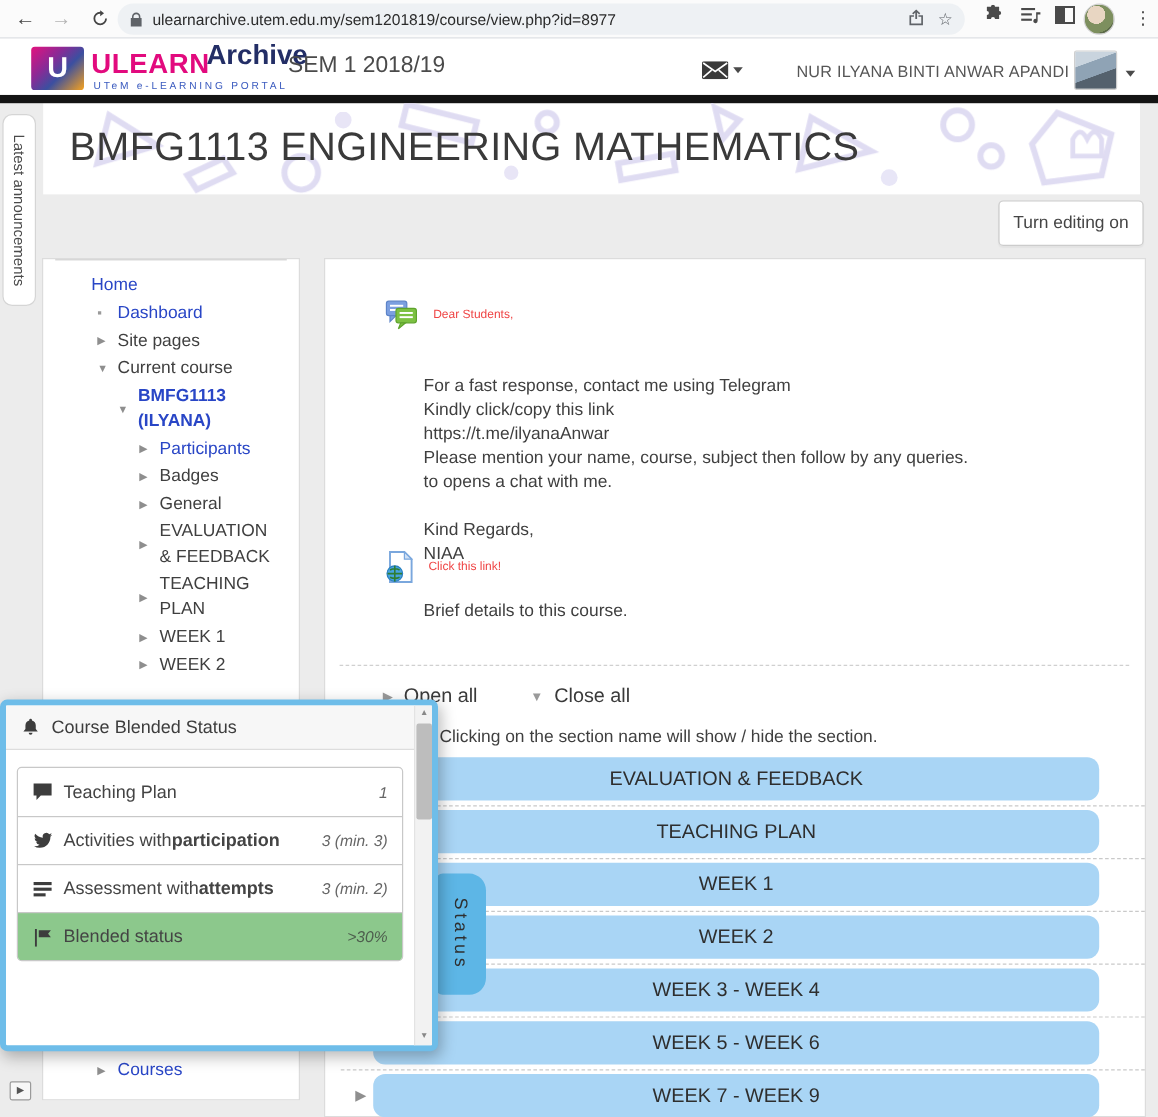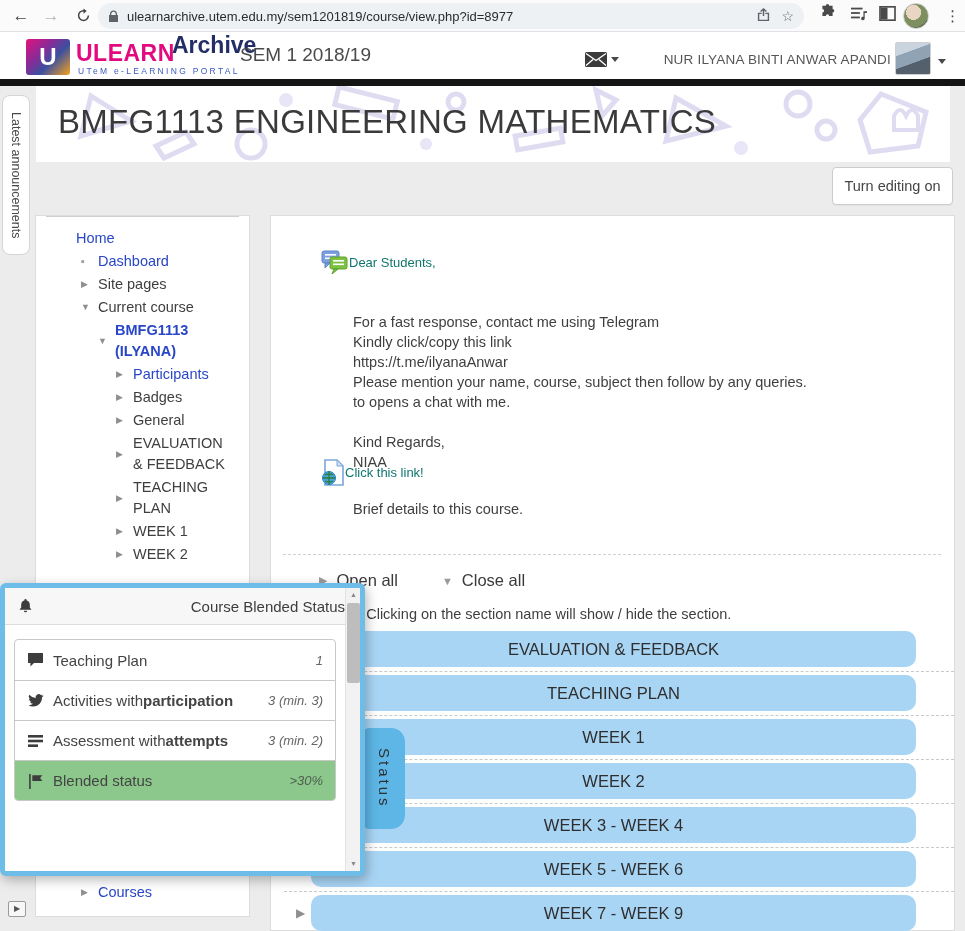--- a/index.html
+++ b/index.html
@@ -72,21 +72,21 @@
   .tree-item .tw { width:17px; flex:none; font-size:9px; color:#8e8e8e; }
   .tree-item .bullet { font-size:11px; color:#9a9a9a; }
   .tree-item a { color:#2946c6; text-decoration:none; }
   .lv0 { padding-left:40px; } .lv1 { padding-left:45px; } .lv2 { padding-left:62px; } .lv3 { padding-left:80px; }
   .bold a { font-weight:bold; }
   #nav-courses { position:absolute; left:0; top:664px; width:100%; }
 
   
   #contentcard { left:270px; top:215px; width:685px; height:716px; background:#fff; border:1px solid #dcdcdc; z-index:2; }
   .icon-row { position:absolute; display:flex; align-items:center; }
-  .mod-link { font-size:13px; color:#0f766e; text-decoration:none; }
+  .mod-link { font-size:10px; color:#ef4444; text-decoration:none; margin-left:12px; }
   #msg-body { position:absolute; left:82px; top:74px; font-size:14.5px; color:#3f3f3f;margin-top:24px; }
   .mline { height:20px; white-space:nowrap; }
   #brief-text { position:absolute; left:82px; top:285px; font-size:14.5px; color:#3f3f3f; }
   #dashed-top { position:absolute; left:12px; top:338px; width:658px; border-top:1px dashed #d0d0d0; }
   #openclose { position:absolute; left:48px; top:355px; display:flex; gap:44px; font-size:16.5px; color:#3a3a3a; }
   .oc-item { display:flex; align-items:center; gap:9px; }
   .oc-tri { font-size:11px; color:#9a9a9a; }
   #instructions { position:absolute; left:13px; top:390px; font-size:14.5px; color:#3f3f3f; }
   #sections { position:absolute; left:13px; top:415px; width:670px; }
   .sec-row { position:relative; width:670px; height:36px; margin-bottom:8px; }
@@ -97,21 +97,21 @@
 
   
   #status-tab { left:363px; top:728px; width:42px; height:101px; background:#5db6e6;
     border-radius:6px 14px 14px 6px; z-index:4; display:flex; align-items:center; justify-content:center; }
   #status-tab span { writing-mode:vertical-rl; font-size:15px; color:#2f2f2f; letter-spacing:3px; }
 
   
   #popup { left:0px; top:583px; width:365px; height:293px; background:#fff; border:5px solid #6ebde9;
     border-radius:6px; z-index:10; box-shadow:2px 4px 12px rgba(0,0,0,.28); }
   #popup-header { height:37px; background:#f7f7f7; border-bottom:1px solid #ddd; display:flex;
-    align-items:center; padding-left:13px; width:340px;justify-content:space-between; }
+    align-items:center; padding-left:13px; width:340px; }
   #popup-title { font-size:15px; color:#3d3d3d; margin-left:10px; }
   #popup-scrollbar { position:absolute; right:0; top:0; width:15px; height:283px; background:#f2f2f2; border-left:1px solid #e3e3e3; }
   .sb-btn { position:absolute; left:0; width:15px; height:14px; font-size:7px; color:#888; text-align:center; line-height:14px; }
   #sb-thumb { position:absolute; left:1px; top:15px; width:13px; height:80px; background:#bdbdbd; border-radius:2px; }
   #popup-rows { position:absolute; left:9px; top:51px; width:322px; border:1px solid #c8c8c8; border-radius:4px; overflow:hidden; background:#fff; }
   .p-row { height:40px; display:flex; align-items:center; padding:0 12px; border-top:1px solid #c8c8c8; font-size:15px; color:#444; }
   .p-row:first-child { border-top:none; }
   .p-row .p-ic { width:17px; height:16px; margin-right:9px; flex:none; }
   .p-val { margin-left:auto; font-style:italic; font-size:13px; color:#666; }
   .p-row.green { background:#8cc88c; }

